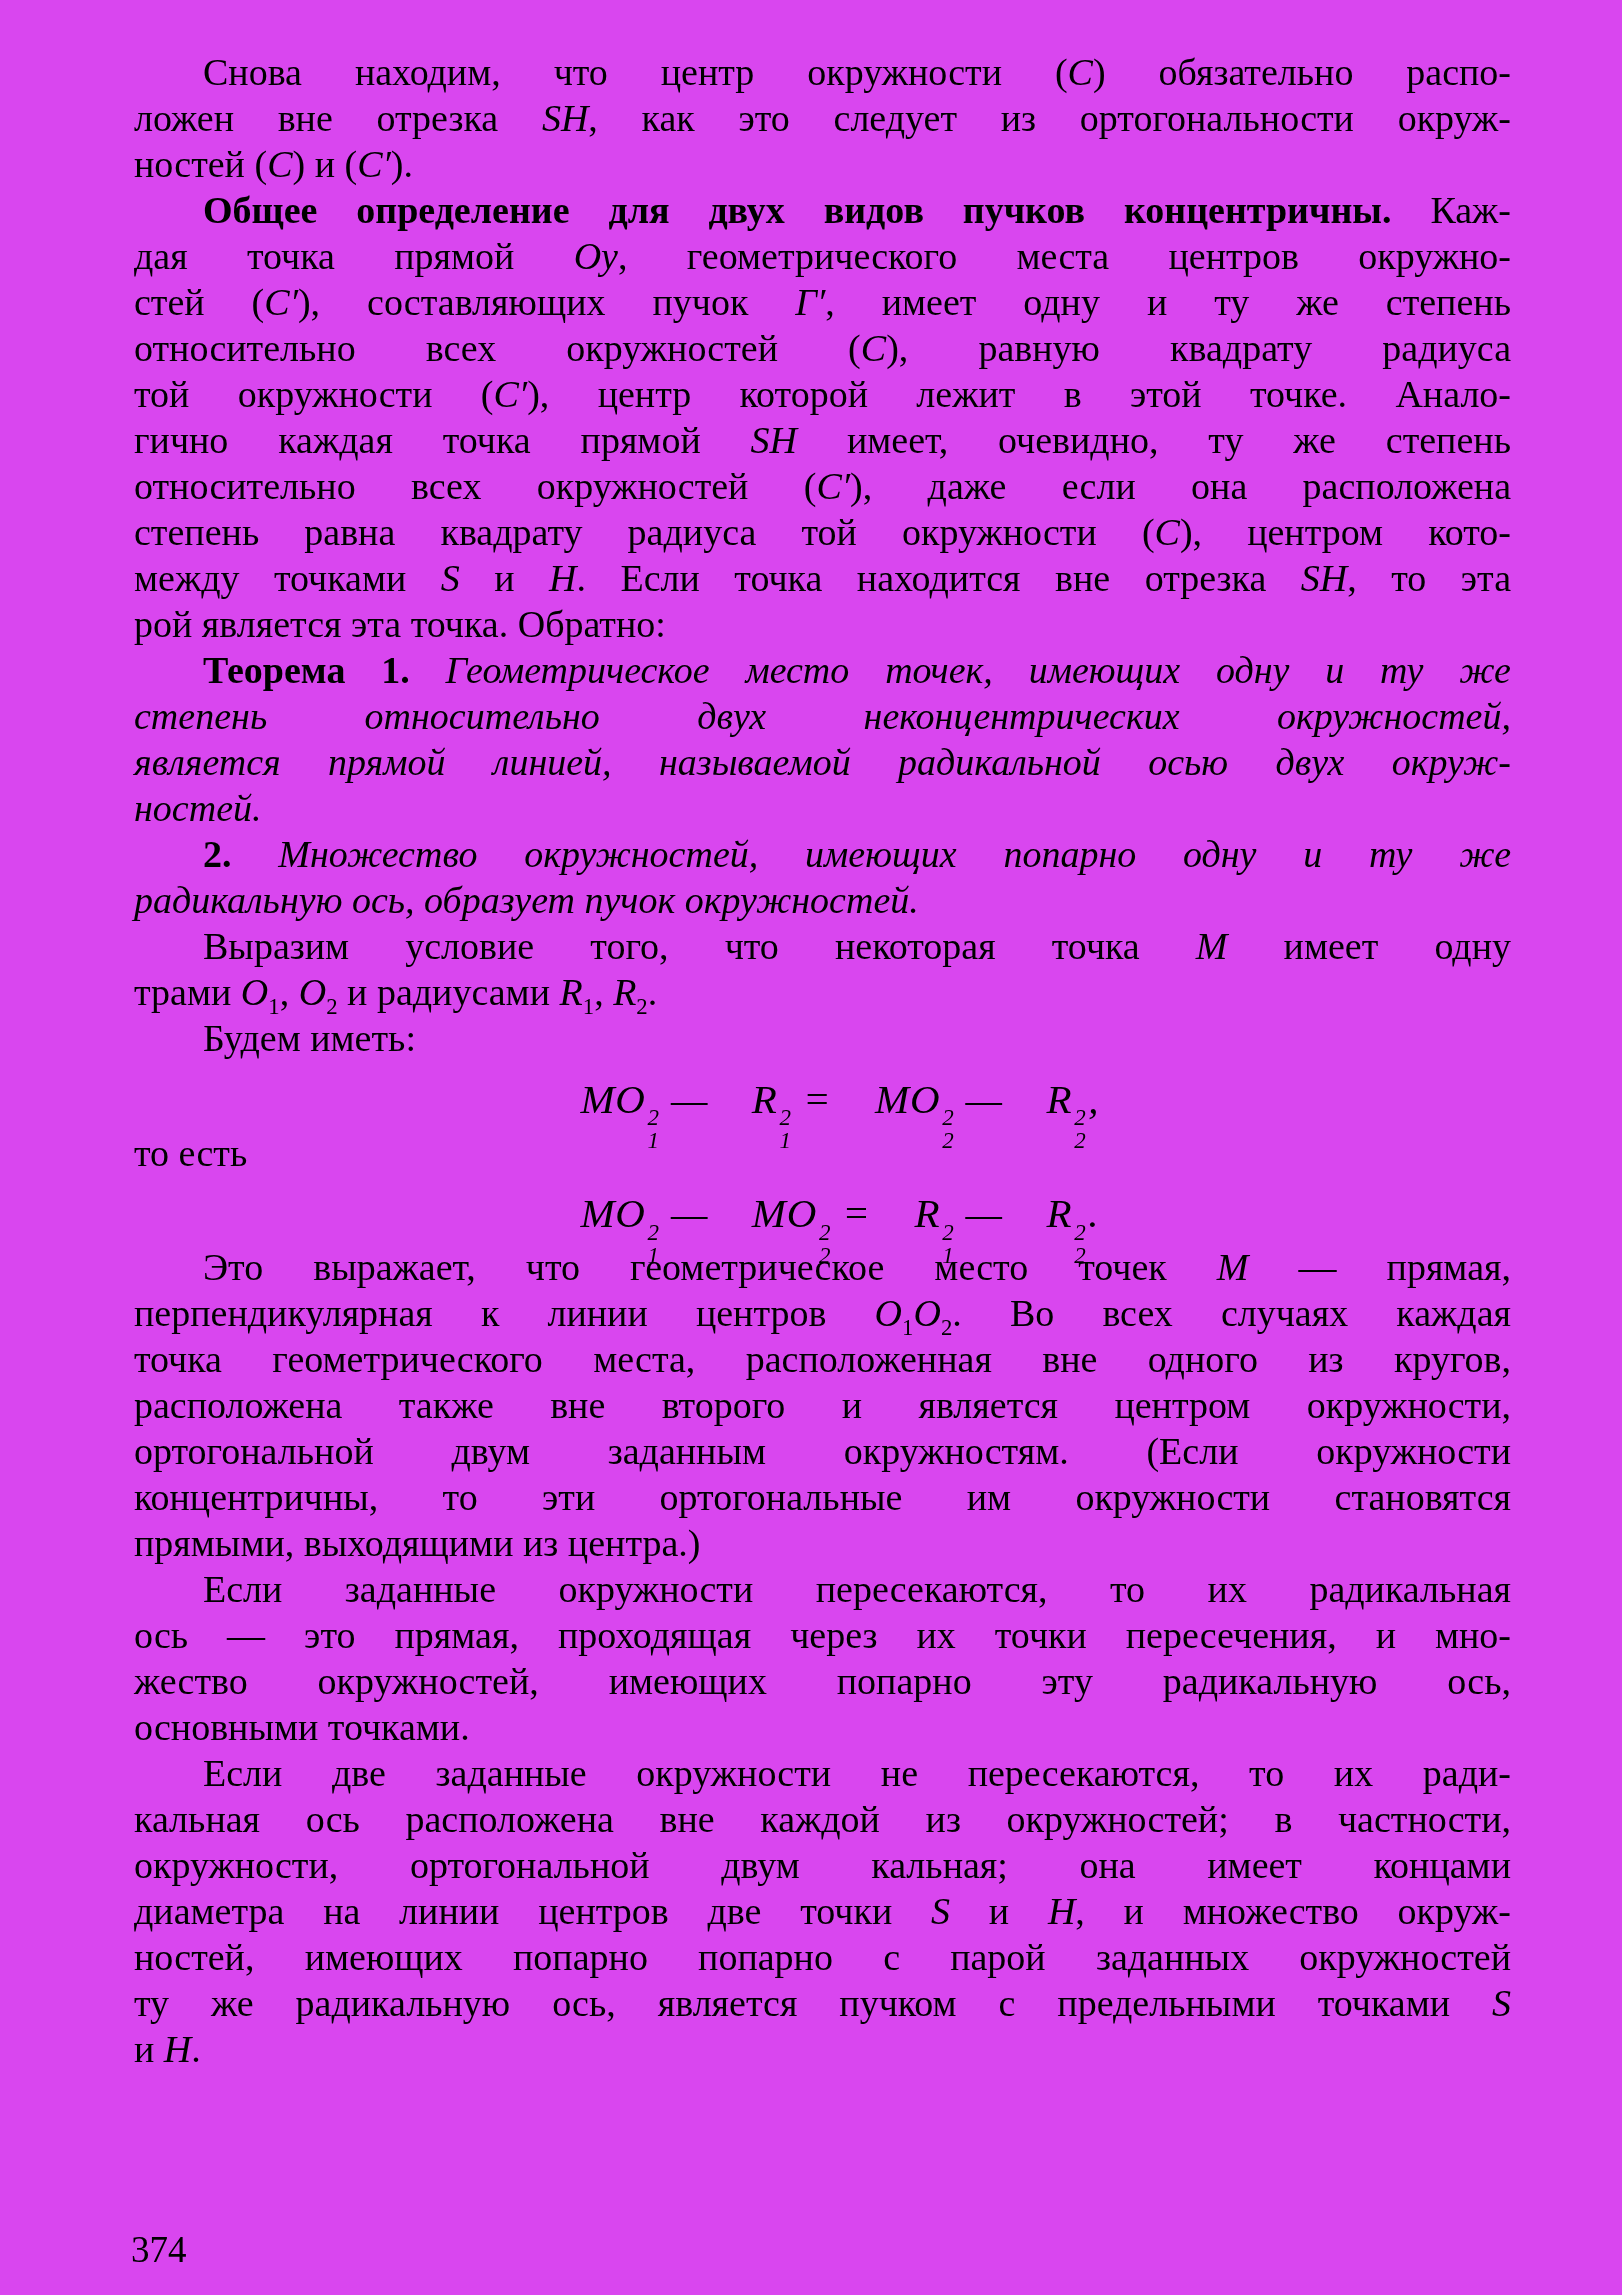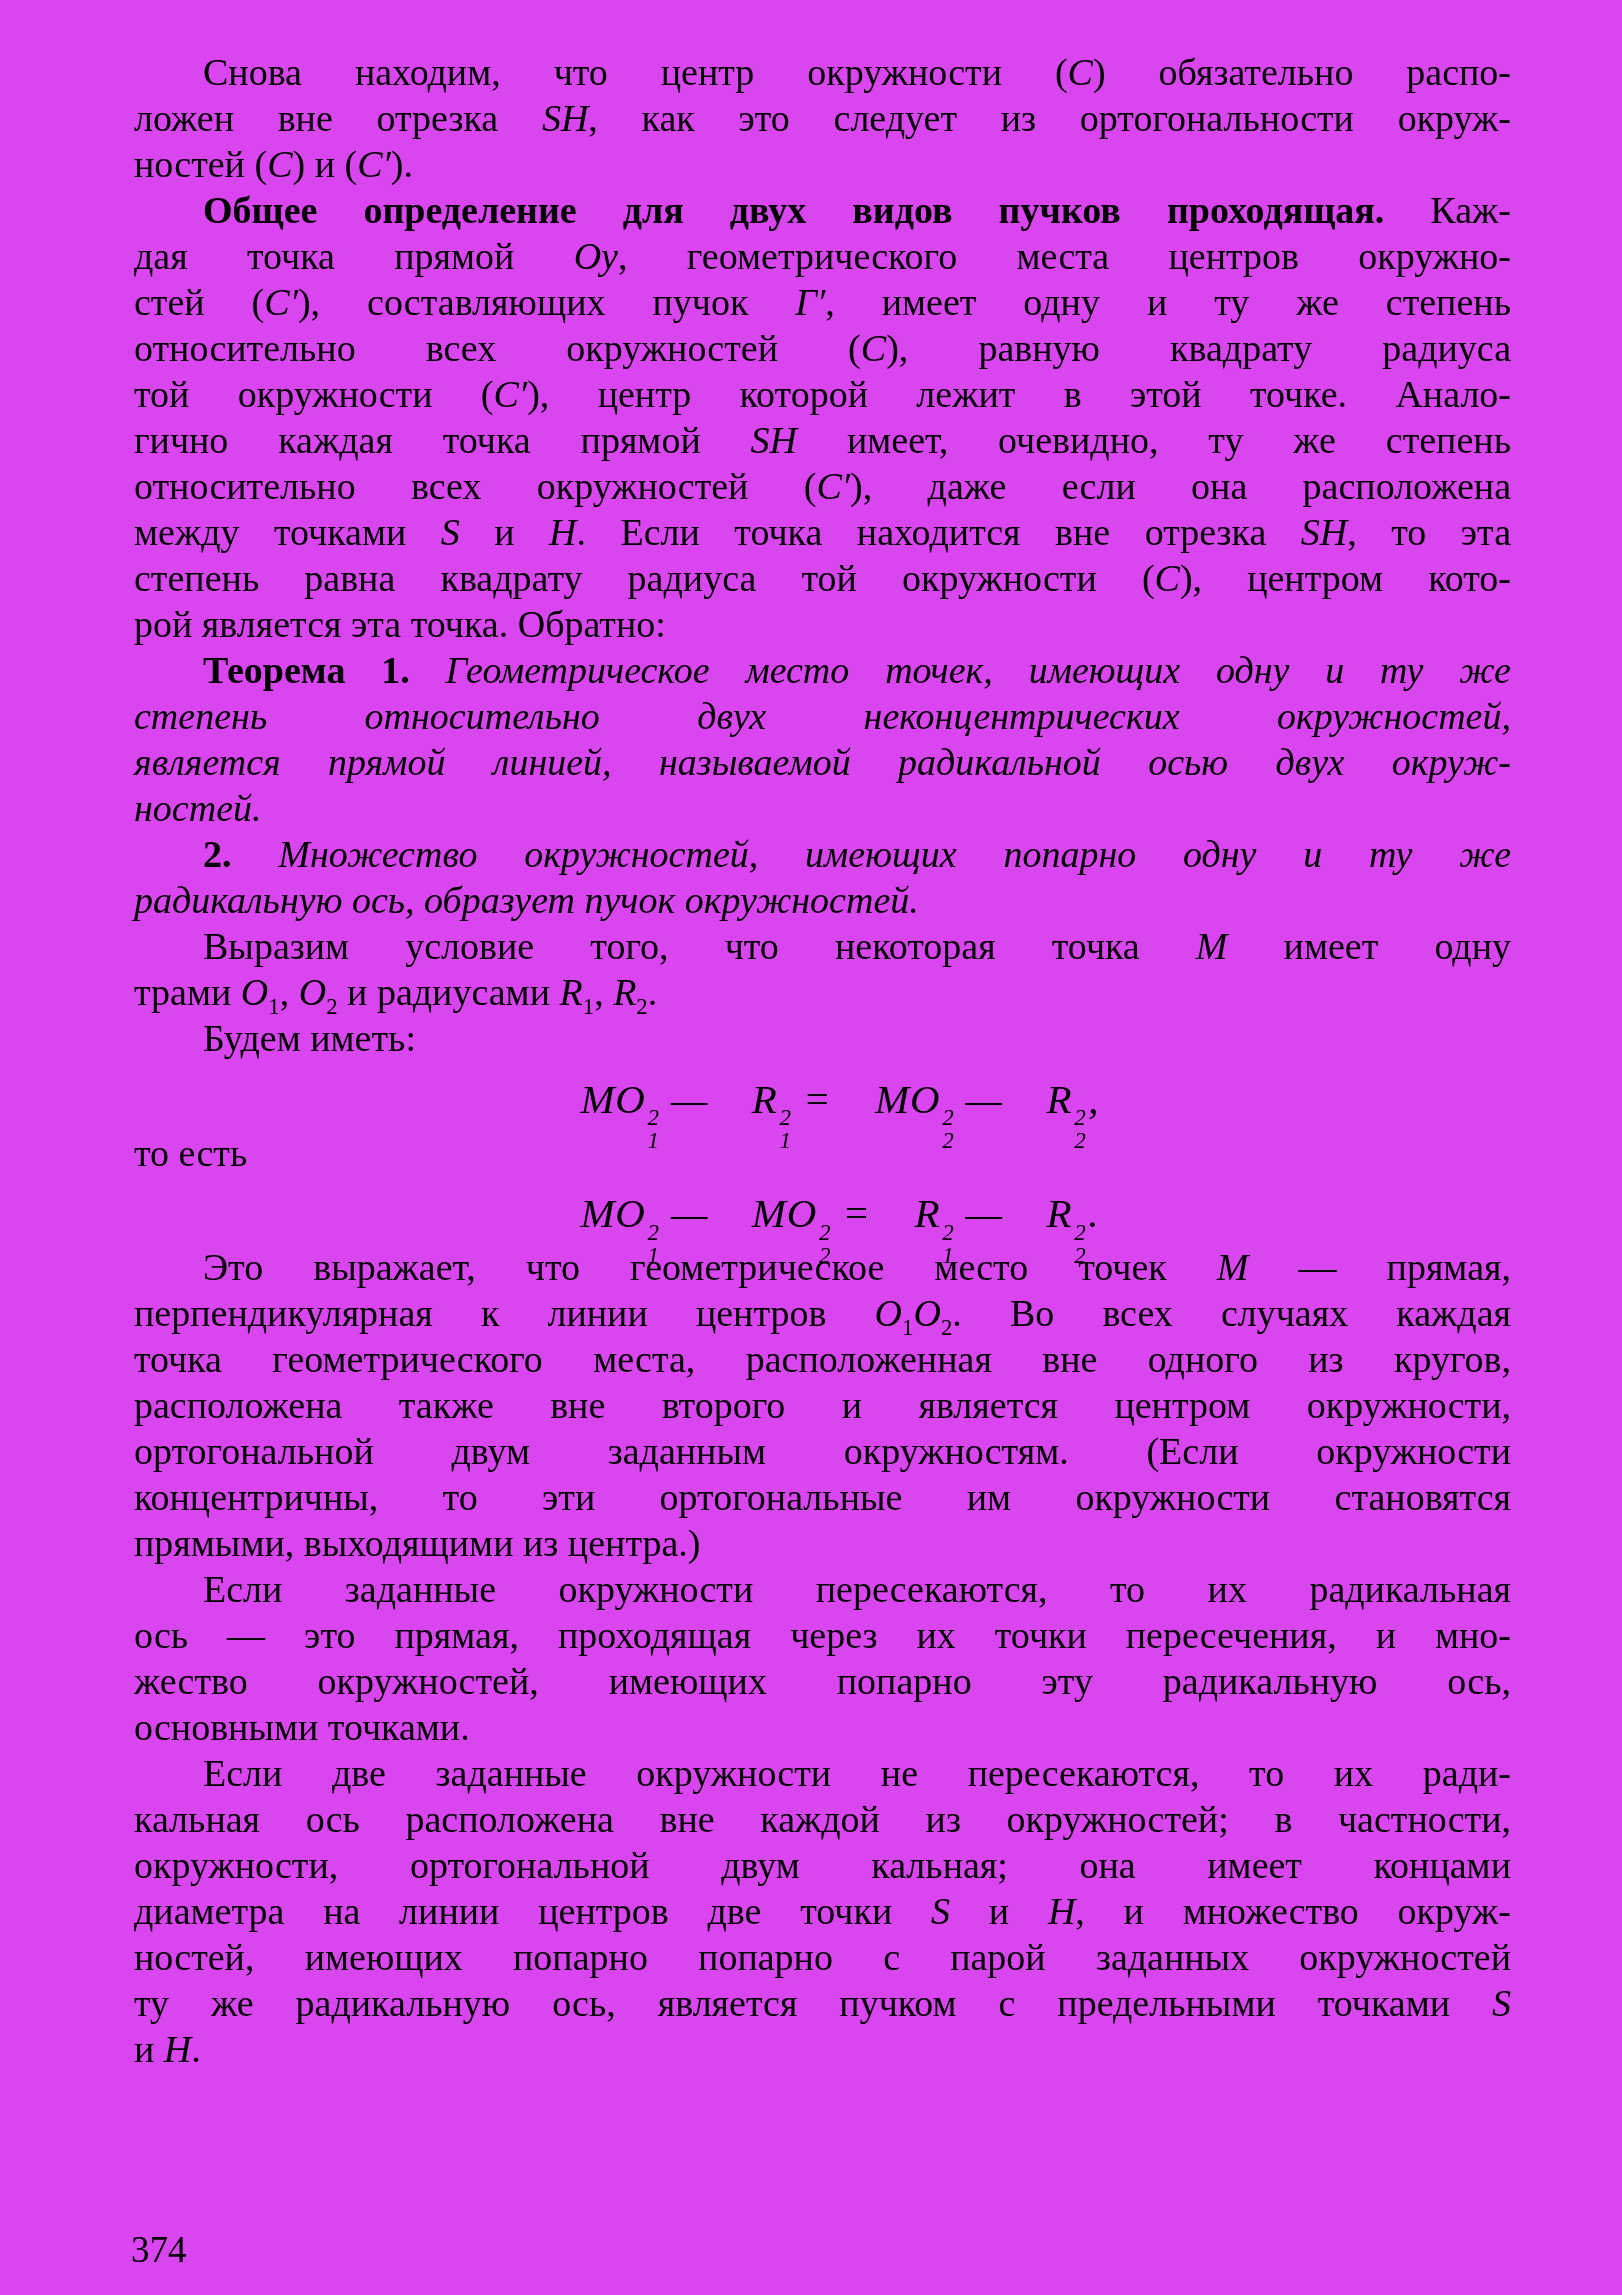--- a/index.html
+++ b/index.html
@@ -45,29 +45,29 @@
 </style>
 </head>
 <body>
 
 <div class="page">
   <main class="text-block">
 
     <p class="line ind">Снова находим, что центр окружности (<i>C</i>) обязательно распо-</p>
     <p class="line">ложен вне отрезка <i>SH</i>, как это следует из ортогональности окруж-</p>
     <p class="line end">ностей (<i>C</i>) и (<i>C′</i>).</p>
-    <p class="line ind"><b>Общее определение для двух видов пучков проходящая.</b> Каж-</p>
+    <p class="line ind"><b>Общее определение для двух видов пучков концентричны.</b> Каж-</p>
     <p class="line">дая точка прямой <i>Oy</i>, геометрического места центров окружно-</p>
     <p class="line">стей (<i>C′</i>), составляющих пучок <i>Γ′</i>, имеет одну и ту же степень</p>
     <p class="line">относительно всех окружностей (<i>C</i>), равную квадрату радиуса</p>
     <p class="line">той окружности (<i>C′</i>), центр которой лежит в этой точке. Анало-</p>
     <p class="line">гично каждая точка прямой <i>SH</i> имеет, очевидно, ту же степень</p>
     <p class="line">относительно всех окружностей (<i>C′</i>), даже если она расположена</p>
+    <p class="line">степень равна квадрату радиуса той окружности (<i>C</i>), центром кото-</p>
     <p class="line">между точками <i>S</i> и <i>H</i>. Если точка находится вне отрезка <i>SH</i>, то эта</p>
-    <p class="line">степень равна квадрату радиуса той окружности (<i>C</i>), центром кото-</p>
     <p class="line end">рой является эта точка. Обратно:</p>
     <p class="line ind"><b>Теорема 1.</b> <i>Геометрическое место точек, имеющих одну и ту же</i></p>
     <p class="line"><i>степень относительно двух неконцентрических окружностей,</i></p>
     <p class="line"><i>является прямой линией, называемой радикальной осью двух окруж-</i></p>
     <p class="line end"><i>ностей.</i></p>
     <p class="line ind"><b>2.</b> <i>Множество окружностей, имеющих попарно одну и ту же</i></p>
     <p class="line end"><i>радикальную ось, образует пучок окружностей.</i></p>
     <p class="line ind">Выразим условие того, что некоторая точка <i>M</i> имеет одну</p>
     <p class="line end">трами <i>O</i><sub>1</sub>, <i>O</i><sub>2</sub> и радиусами <i>R</i><sub>1</sub>, <i>R</i><sub>2</sub>.</p>
     <p class="line ind end">Будем иметь:</p>

